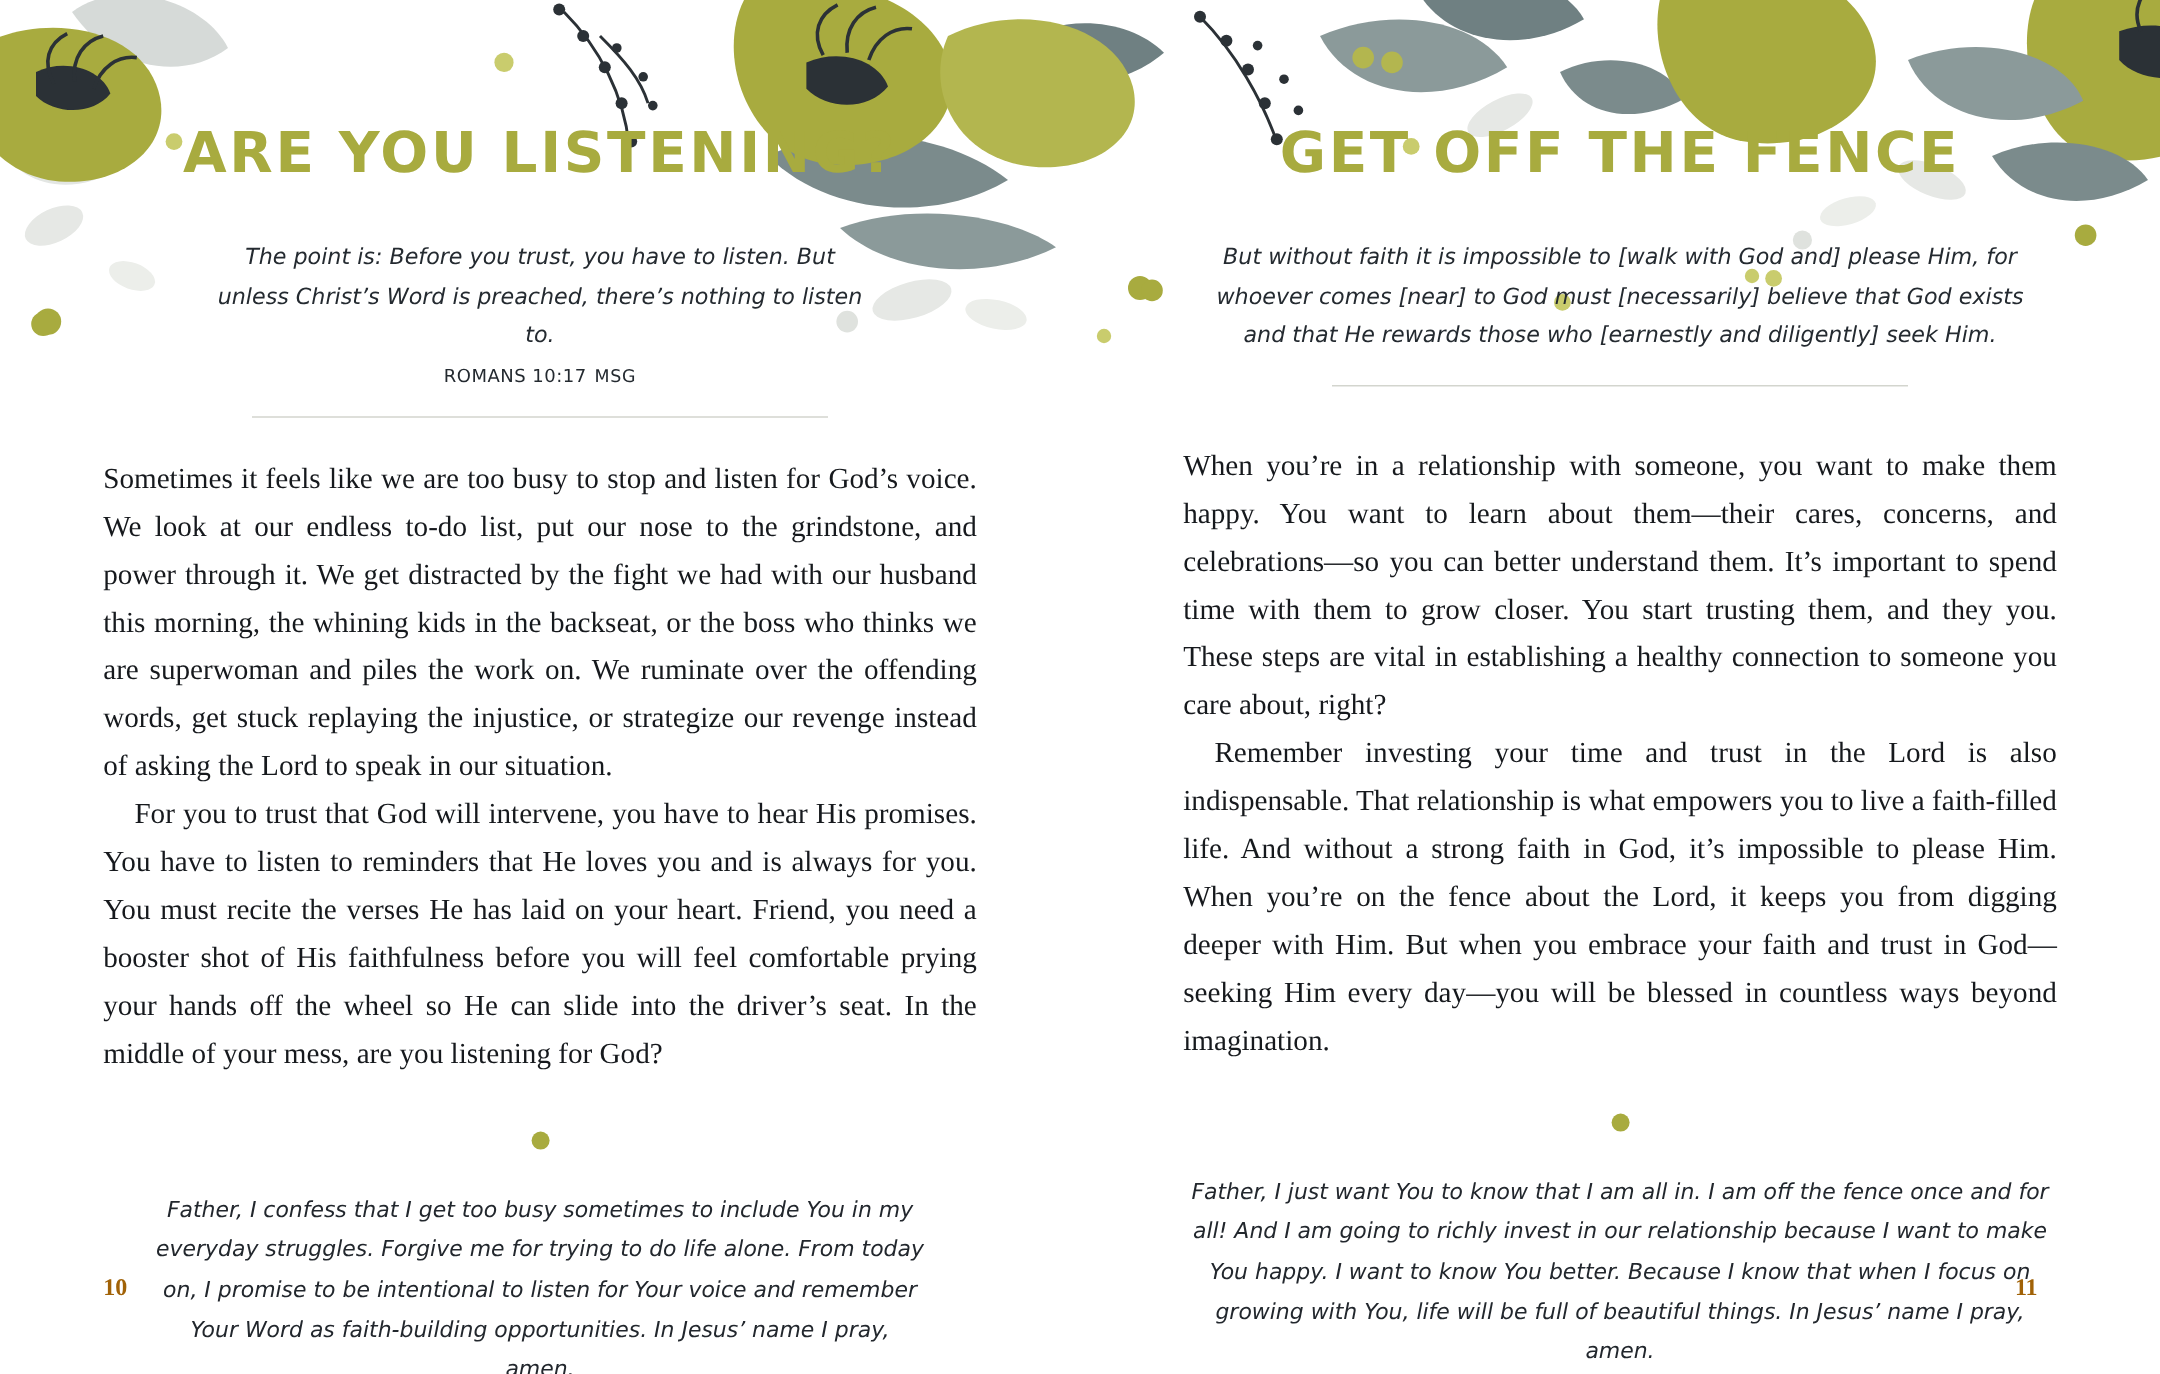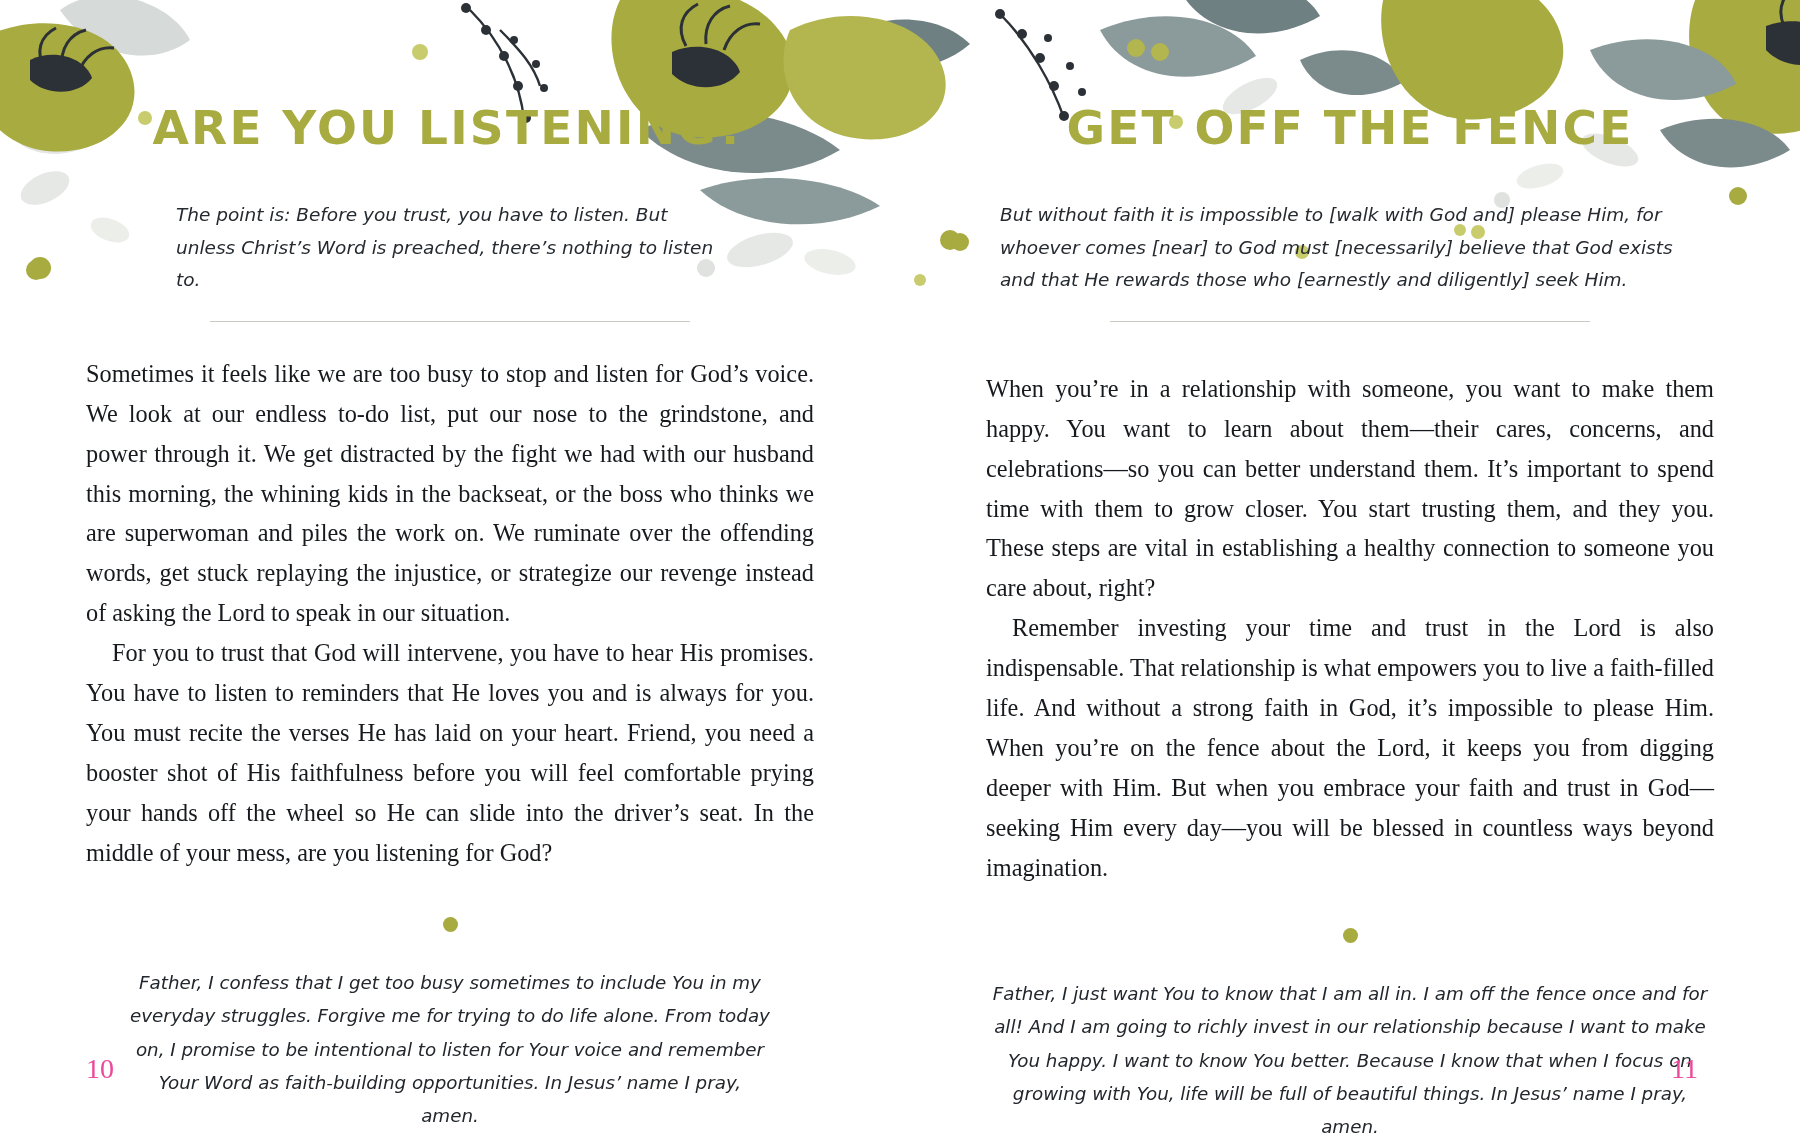--- a/index.html
+++ b/index.html
@@ -56,21 +56,21 @@
     font-size: 47px;
     text-transform: uppercase;
     margin: 0;
   }
 
   .verse {
     font-family: "DejaVu Sans", sans-serif;
     font-style: italic;
     font-size: 18.5px;
     line-height: 1.76;
-    text-align: left;
+    text-align: center;
     color: #242a30;
     margin: 0 auto;
   }
   .verse-ref {
     font-family: "DejaVu Sans", sans-serif;
     font-size: 19px;
     text-align: center;
     color: #242a30;
     margin-top: 4px;
     letter-spacing: .4px;
@@ -113,22 +113,23 @@
     font-size: 18.3px;
     line-height: 1.82;
     text-align: center;
     color: #22272d;
   }
 
   .folio {
     position: absolute;
     bottom: 60px;
     font-family: "Liberation Serif", serif;
-    font-size: 28px;
-    color: #ec4899;
+    font-size: 20px;
+    color: #a16207;
+    font-weight: bold;
   }
   .folio.left  { left: 86px; }
   .folio.right { right: 102px; margin-left: 20px; }
 
   
   #page-left .devo-title { top: 0; }
   #page-left .page-inner { left: 86px; right: 86px; top: 100px; }
   #page-right .page-inner { left: 86px; right: 86px; top: 100px; }
 
   .lv-block { margin-top: 44px; }
@@ -257,20 +258,24 @@
       </g>
     </svg>
   </div>
 
   <div class="page" id="page-left">
     <div class="page-inner">
       <h1 class="devo-title">ARE YOU LISTENING?</h1>
 
       <div class="lv-block">
         <p class="verse">The point is: Before you trust, you have to listen. But unless Christ’s Word is preached, there’s nothing to listen to.</p>
+        <p class="verse-ref">
+          <span class="small-caps">ROMANS 10:17</span>
+          <span class="ver">MSG</span>
+        </p>
         <div class="rule"></div>
       </div>
 
       <div class="body-copy">
         <p>Sometimes it feels like we are too busy to stop and listen for God’s voice. We look at our endless to-do list, put our nose to the grindstone, and power through it. We get distracted by the fight we had with our husband this morning, the whining kids in the backseat, or the boss who thinks we are superwoman and piles the work on. We ruminate over the offending words, get stuck replaying the injustice, or strategize our revenge instead of asking the Lord to speak in our situation.</p>
         <p>For you to trust that God will intervene, you have to hear His promises. You have to listen to reminders that He loves you and is always for you. You must recite the verses He has laid on your heart. Friend, you need a booster shot of His faithfulness before you will feel comfortable prying your hands off the wheel so He can slide into the driver’s seat. In the middle of your mess, are you listening for God?</p>
       </div>
 
       <div class="dot-divider"></div>
 

